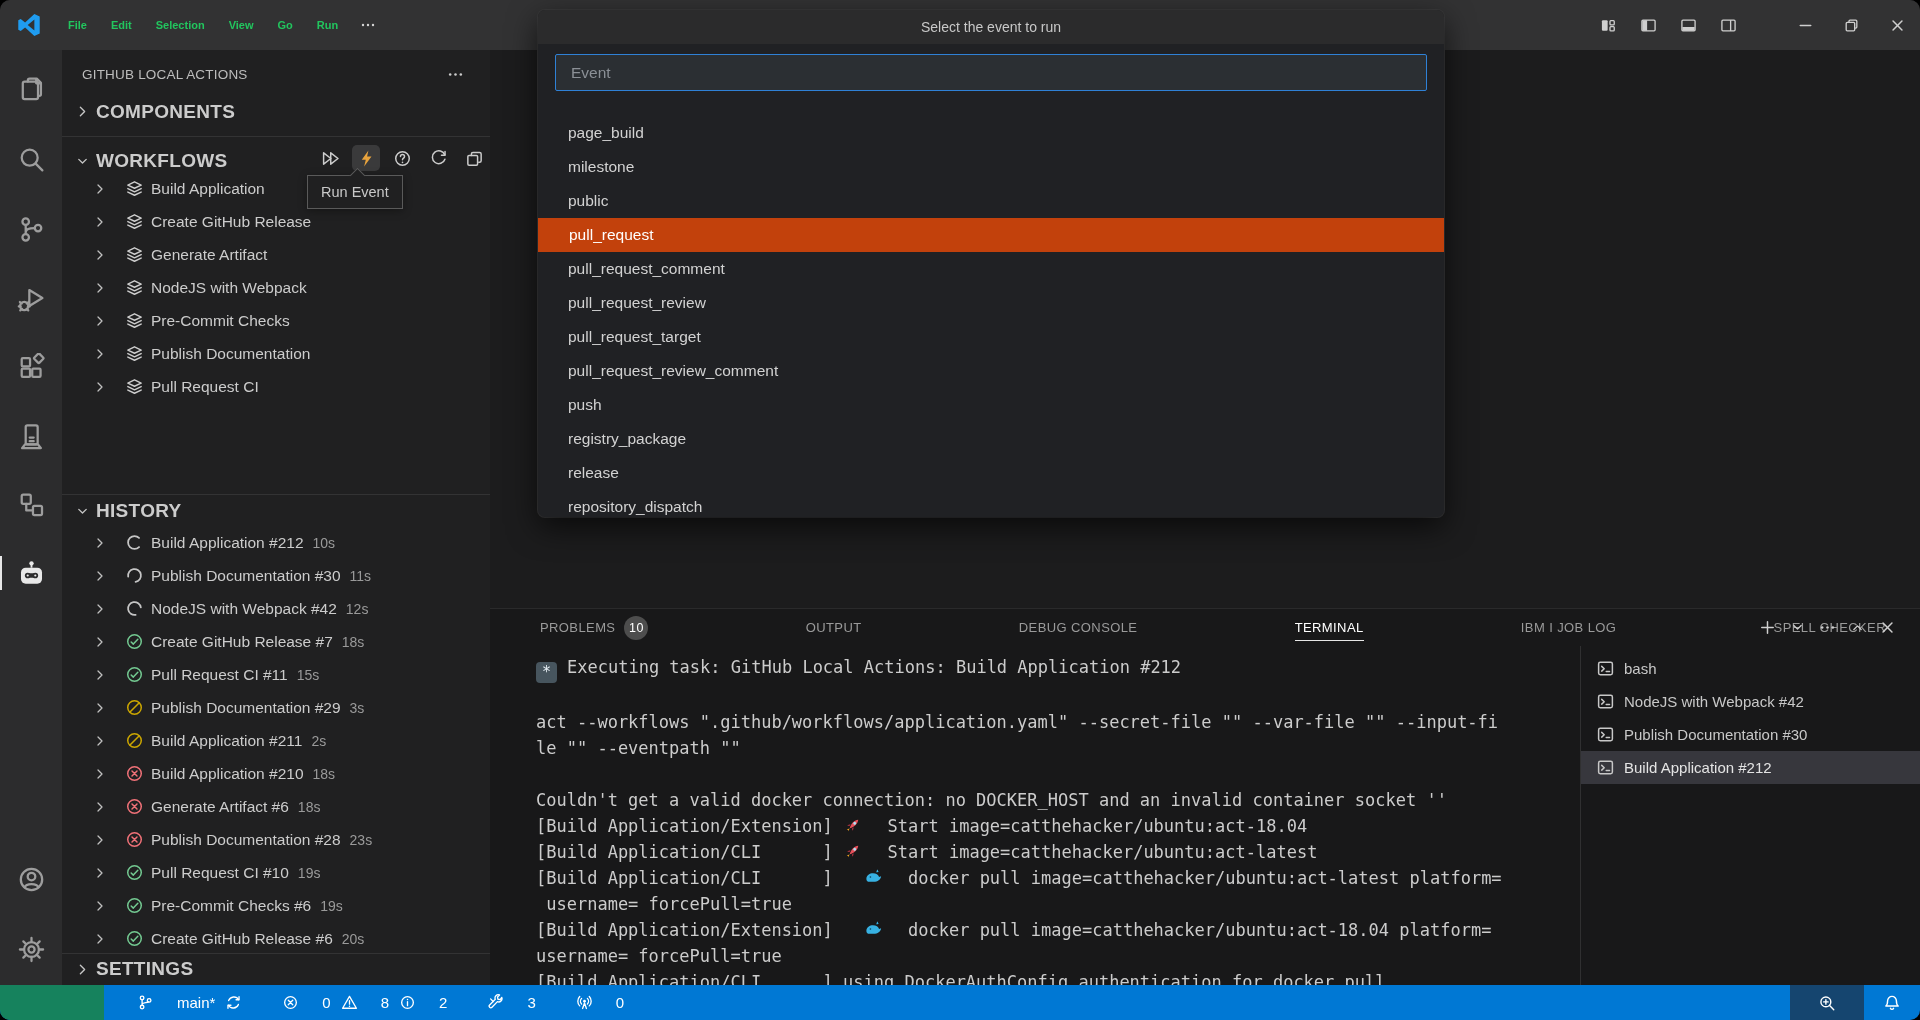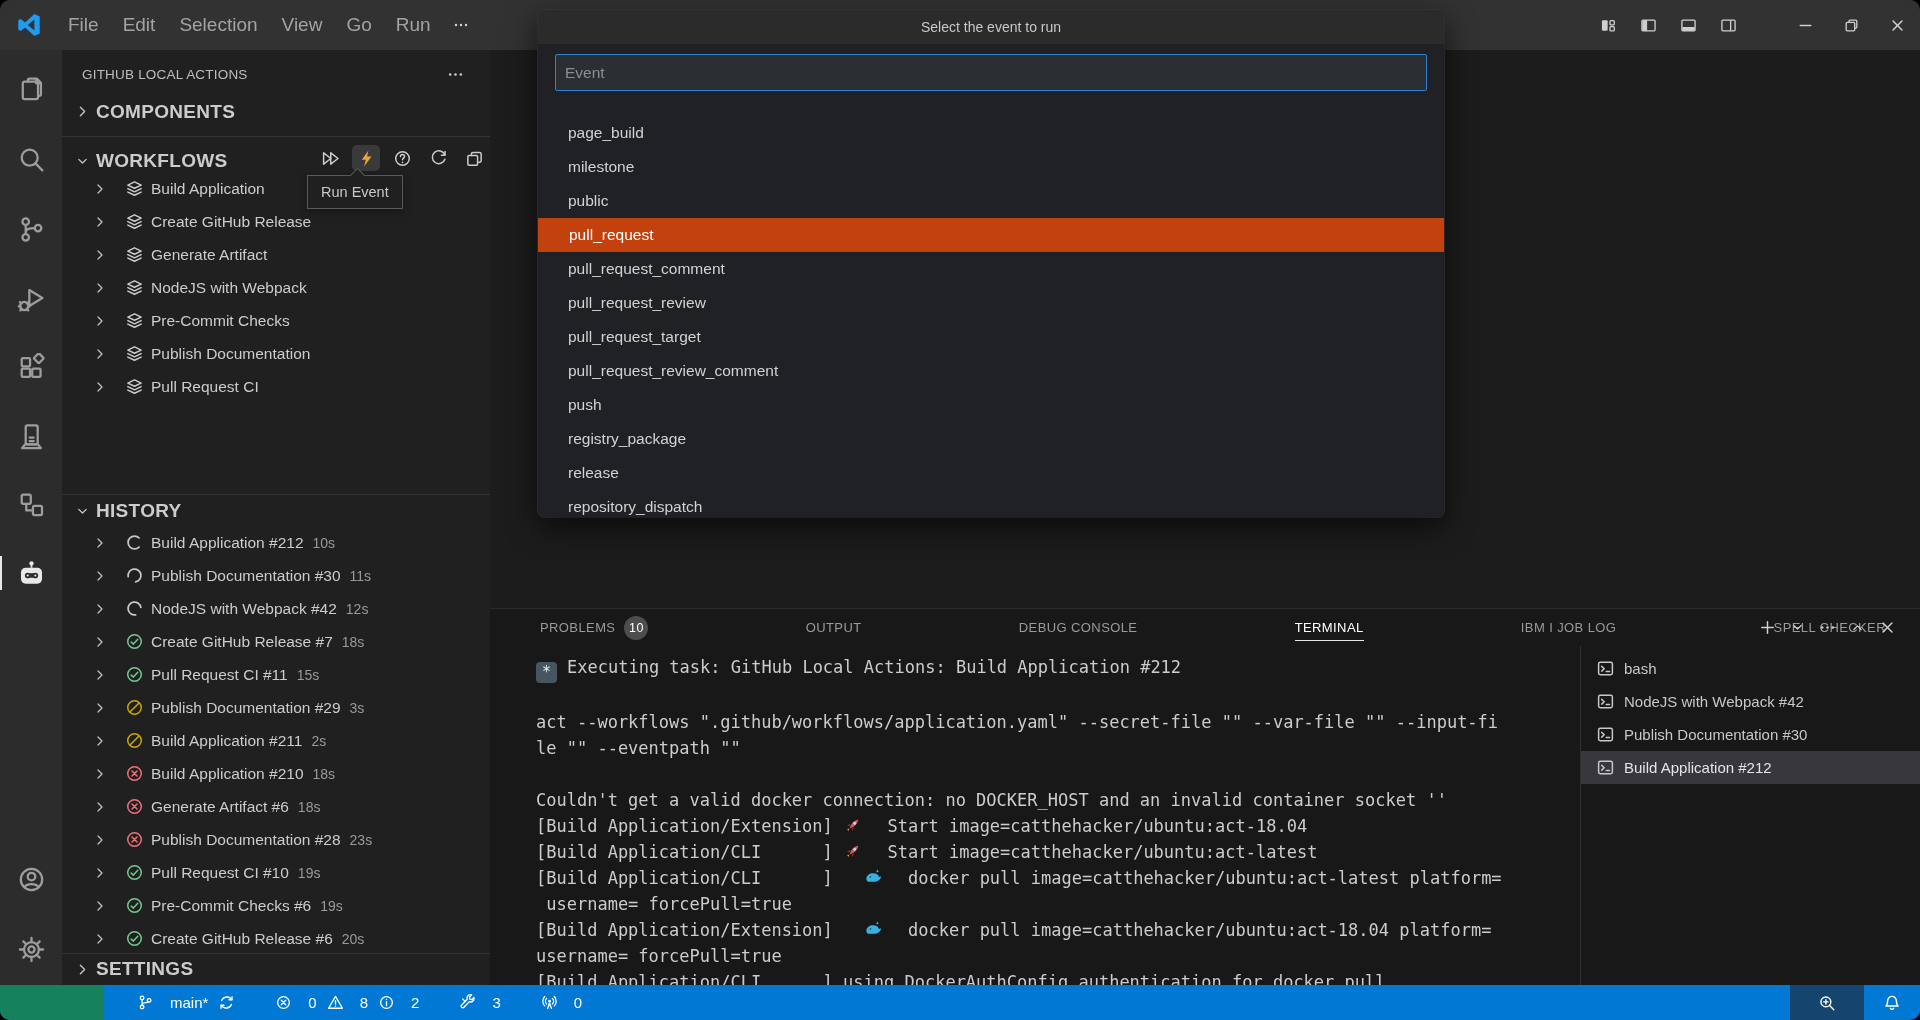--- a/index.html
+++ b/index.html
@@ -6,21 +6,21 @@
   html,body { width:1920px; height:1020px; background:#000; overflow:hidden;
               font-family:"Liberation Sans", sans-serif; }
   .window { position:relative; width:1920px; height:1020px; background:#1c1c1d;
             border-radius:10px; overflow:hidden; }
 
   
   .titlebar { position:absolute; top:0; left:0; right:0; height:50px; background:#323233;
               display:flex; align-items:center; z-index:10; }
   .tb-logo { width:26px; height:26px; margin:0 14px 0 16px; }
   .menubar { display:flex; align-items:center; }
-  .menu-item { color:#a3a3a3; font-size:19px; padding:6px 12px; border-radius:5px; }
+  .menu-item { color:#22c55e; font-size:11px; padding:6px 12px; border-radius:5px;font-weight:bold; }
   .menu-more { color:#d6d6d6; padding:6px 10px; }
   .menu-more svg { width:16px; height:16px; display:block; }
   .tb-right { position:absolute; right:0; top:0; height:50px; display:flex; align-items:center; }
   .tb-icon { width:40px; height:50px; display:flex; align-items:center; justify-content:center; color:#cfcfcf; }
   .tb-icon svg { width:17px; height:17px; }
   .tb-gap { width:34px; }
   .tb-win { width:46px; }
 
   
   .activitybar { position:absolute; left:0; top:50px; bottom:35px; width:62px; background:#2c2c2d; z-index:5; }
@@ -69,21 +69,21 @@
   .editor { position:absolute; left:490px; top:50px; right:0; height:558px; background:#1c1c1d; }
 
   
   .quickpick { position:absolute; left:506px; top:10px; width:906px; height:507px; background:#202124;
                border-radius:7px; z-index:60; overflow:hidden;
                box-shadow:0 10px 30px rgba(0,0,0,.65), 0 0 0 1px #3b3b3c;margin-left:32px; }
   .qp-head { height:34px; background:#2b2b2c; display:flex; align-items:center; justify-content:center;
              color:#c8c8c8; font-size:14px; }
   .qp-inputwrap { padding:10px 17px 0 17px; }
   .qp-input { width:100%; height:37px; background:#2b2f33; border:1.5px solid #2f81d6; border-radius:2px;
-              color:#d4d4d4; font-size:15.5px; padding:0 9px; outline:none;
+              color:#d4d4d4; font-size:15.5px; padding:0 15px; outline:none;
               font-family:"Liberation Sans", sans-serif; }
   .qp-input::placeholder { color:#8b9096; }
   .qp-list { position:absolute; top:106px; left:0; right:0; bottom:0; overflow:hidden; }
   .qp-item { height:34px; display:flex; align-items:center; padding-left:30px; color:#d2d2d2;
              font-size:15.5px; }
   .qp-item.selected { background:#c2410c; color:#ffffff;padding-left:31px; }
 
   
   .panel { position:absolute; left:490px; top:608px; right:0; bottom:35px; background:#181819;
            border-top:1px solid #2a2a2b; }
@@ -117,21 +117,21 @@
   .tl-ico svg { width:19px; height:19px; display:block; }
 
   
   .statusbar { position:absolute; left:0; right:0; bottom:0; height:35px; background:#0078d4;
                display:flex; align-items:center; color:#fff; font-size:15px; z-index:10; }
   .st-remote { width:104px; height:35px; background:#16825d; display:flex; align-items:center;
                justify-content:center; }
   .st-item { display:flex; align-items:center; height:35px; padding:0 7px; }
   .st-item svg { width:17px; height:17px; }
   .st-gap { margin-left:26px; }
-  .st-txt { margin-left:16px; }
+  .st-txt { margin-left:23px; }
   .st-sub { display:flex; align-items:center; margin-right:10px; }
   .st-right { position:absolute; right:0; top:0; height:35px; display:flex; align-items:center; }
   .st-zoom { width:74px; height:35px; background:#15456f; display:flex; align-items:center; justify-content:center; }
   .st-bell { width:56px; height:35px; display:flex; align-items:center; justify-content:center; }
   .st-right svg { width:18px; height:18px; }
 </style>
 </head>
 <body>
 
 <div class="window">

